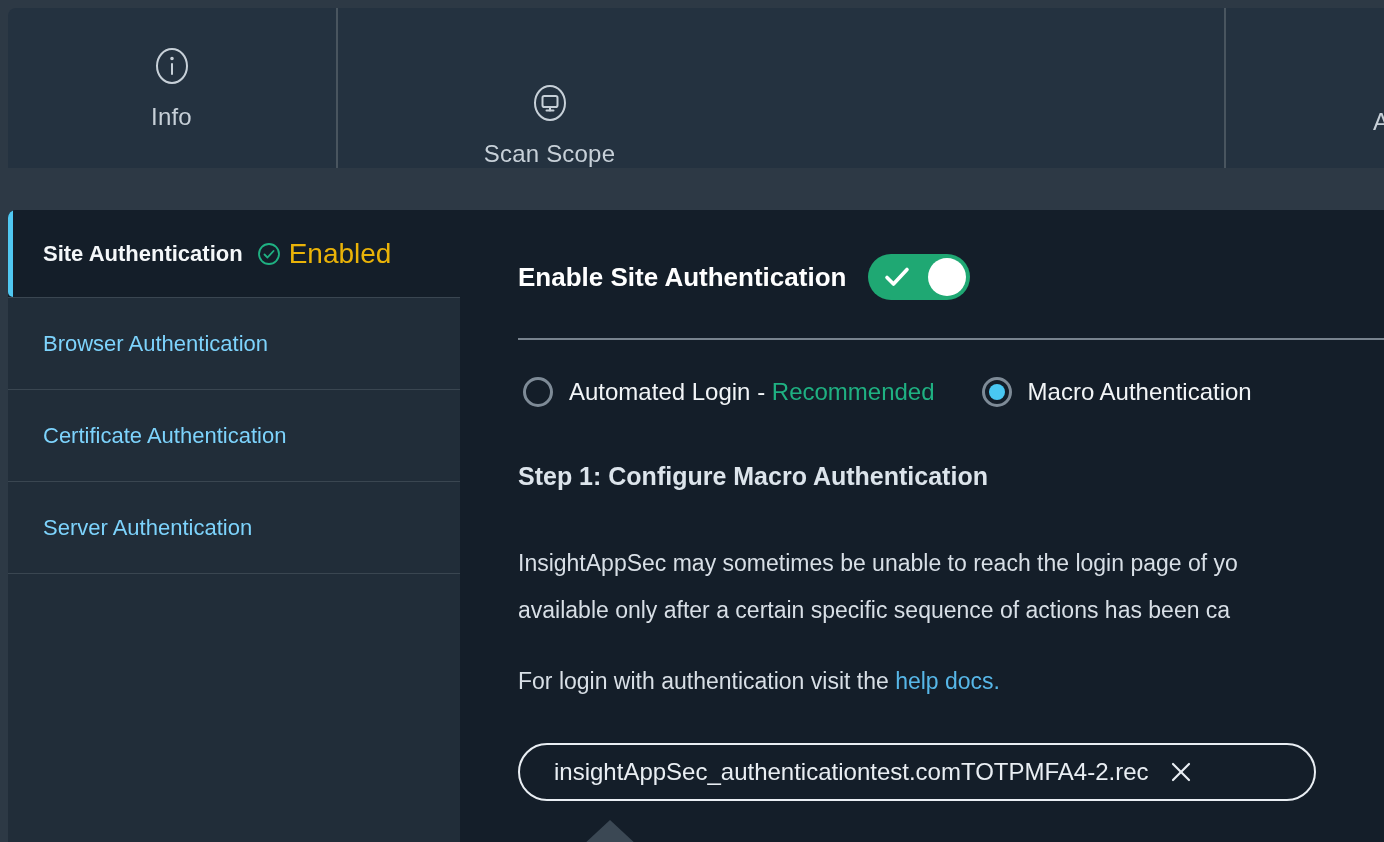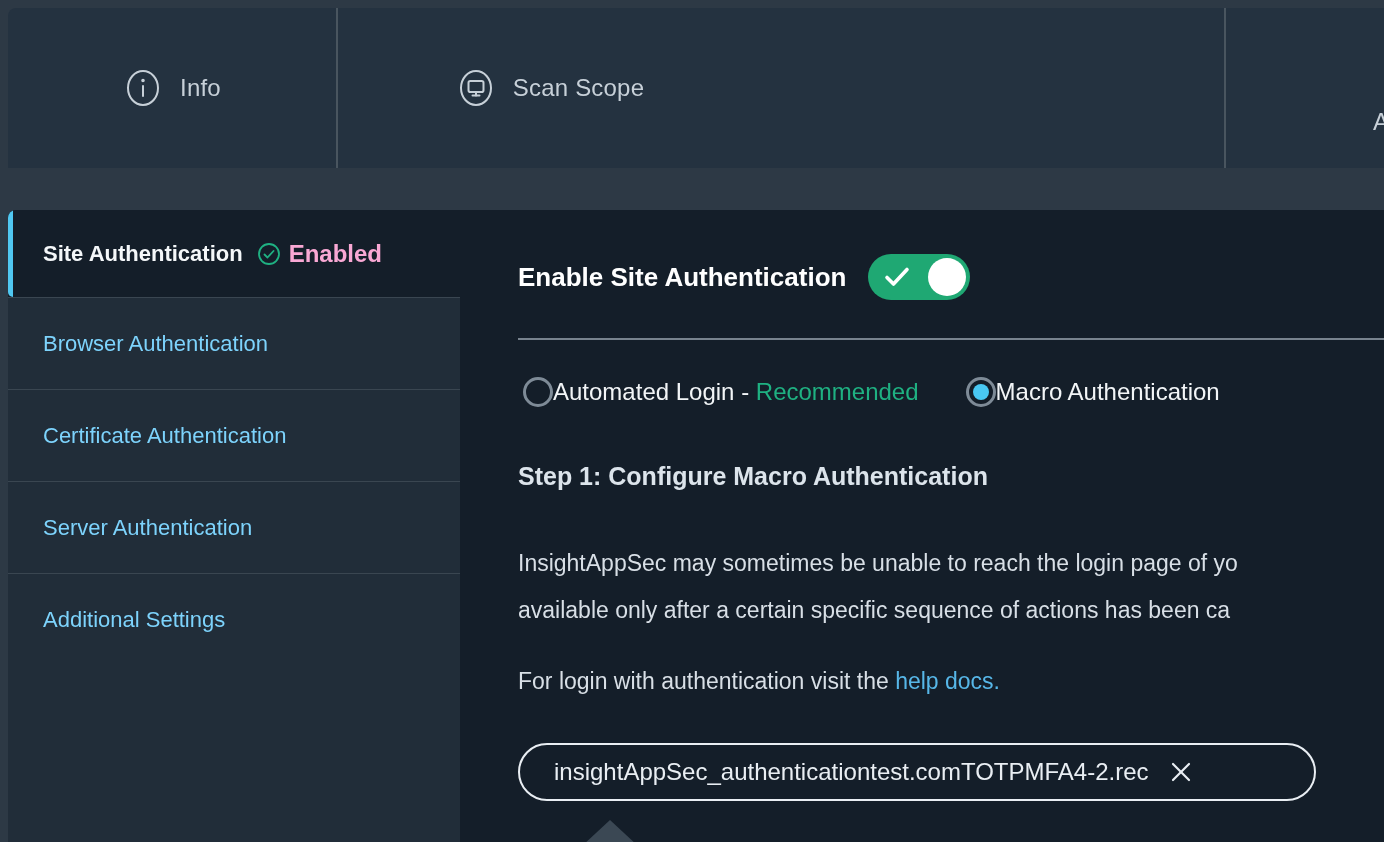--- a/index.html
+++ b/index.html
@@ -2,26 +2,26 @@
 <html><head>
 <meta charset="utf-8">
 <style>
   * { margin:0; padding:0; box-sizing:border-box; }
   html,body { width:1384px; height:842px; background:#2d3945; font-family:"Liberation Sans", sans-serif; }
   .stage { position:relative; width:1384px; height:842px; overflow:hidden; background:#2d3945; }
 
   
   .tabbar { position:absolute; left:8px; top:8px; right:0; height:160px;
             background:#243240; border-top-left-radius:8px; overflow:hidden; }
-  .tab { position:absolute; top:0; bottom:0; display:flex; flex-direction:row;
+  .tab { position:absolute; top:0; bottom:0; display:flex; flex-direction:column;
          align-items:center; justify-content:center; gap:16px; cursor:pointer; }
   .tab .tab-label { font-size:24px; color:#c7d0d8; letter-spacing:.2px; }
   .tab .tab-icon  { height:42px; display:flex; align-items:flex-end; }
   .tab.t-info  { left:0;     width:327px; }
-  .tab.t-scan  { left:328px; width:425px; border-left:2px solid #49555f; }
+  .tab.t-scan  { left:328px; width:425px; border-left:2px solid #49555f;justify-content:flex-end; }
   .tab.t-auth  { left:754px; width:461px; border-left:2px solid #49555f; background:#19242f; }
   .tab.t-next  { left:1216px; width:168px; border-left:2px solid #49555f; }
   .tab.t-auth::before { content:""; position:absolute; left:0; top:0; right:0; height:6px; background:#50c8f2; }
   .tab.t-auth .tab-label { color:#eef2f5; font-weight:bold; }
   .tab.t-next .tab-label { position:absolute; left:147px; top:100px; }
   svg.icon-stroke { stroke:#c7d0d8; fill:none; stroke-width:2; stroke-linecap:round; stroke-linejoin:round; }
   .tab.t-auth svg.icon-stroke { stroke:#eef2f5; stroke-width:2.4; }
 
   
   .card { position:absolute; left:8px; top:210px; right:0; bottom:0;
@@ -30,37 +30,37 @@
   
   .sidebar { position:absolute; left:0; top:0; bottom:0; width:452px; background:#212d39; }
   .side-item { position:relative; height:92px; display:flex; align-items:center;
                padding-left:35px; font-size:22px; color:#7dd3fc; cursor:pointer;
                border-bottom:1px solid #3a4651; }
   .side-item:nth-child(1) { height:88px; }
   .side-item:nth-child(5) { border-bottom:none; }
   .side-item.active { background:#141e29; color:#f4f7f9; font-weight:bold; gap:10px; }
   .side-item.active::before { content:""; position:absolute; left:0; top:0; bottom:0; width:5px;
                background:#50c8f2; border-radius:7px 0 0 7px; }
-  .side-status { display:flex; align-items:center; gap:8px; color:#f9a8d4; font-weight:bold; font-size:24px; margin-left:4px; }
+  .side-status { display:flex; align-items:center; gap:8px; color:#eab308; font-weight:normal; font-size:28px; margin-left:4px; }
 
   
   .enable-row { position:absolute; left:510px; top:44px; height:46px; display:flex; align-items:center; gap:22px; }
   .enable-label { font-size:26px; font-weight:bold; color:#ffffff; }
   .toggle { position:relative; width:102px; height:46px; background:#1fa873; border-radius:23px; cursor:pointer; }
   .toggle .knob { position:absolute; right:4px; top:4px; width:38px; height:38px; background:#ffffff; border-radius:50%; }
   .toggle svg { position:absolute; left:16px; top:12px; }
 
   .hr1 { position:absolute; left:510px; right:0; top:128px; height:2px; background:#78838e; }
 
   .radio-row { position:absolute; left:510px; top:158px; height:48px; display:flex; align-items:center; }
   .radio { width:30px; height:30px; border:3px solid #7e8b97; border-radius:50%; flex:0 0 auto;
            display:flex; align-items:center; justify-content:center; cursor:pointer; margin-left:5px; }
   .radio .dot { width:16px; height:16px; border-radius:50%; background:#49c8f3; display:none; }
   .radio.selected .dot { display:block; }
-  .radio-label { font-size:24px; color:#f2f5f7; white-space:pre; }
+  .radio-label { font-size:24px; color:#f2f5f7; margin-left:16px; white-space:pre; }
   .radio-label .rec { color:#1fb182; }
   .radio-group2 { margin-left:42px; display:flex; align-items:center;text-align:center; }
 
   .step-heading { position:absolute; left:510px; top:252px; font-size:25px; font-weight:bold; color:#dce4eb; white-space:nowrap; }
 
   .para { position:absolute; left:510px; top:330px; font-size:23px; line-height:47px; color:#d8dfe6; white-space:nowrap; }
 
   .help { position:absolute; left:510px; top:458px; font-size:23px; color:#d8dfe6; white-space:nowrap; }
   .help a { color:#57b7e8; text-decoration:none; cursor:pointer; }
 
@@ -127,23 +127,20 @@
       </div>
       <div class="side-item">
         <span>Browser Authentication</span>
       </div>
       <div class="side-item">
         <span>Certificate Authentication</span>
       </div>
       <div class="side-item">
         <span>Server Authentication</span>
       </div>
-      <div class="side-item">
-        <span>Additional Settings</span>
-      </div>
     </div>
 
     <div class="enable-row">
       <span class="enable-label">Enable Site Authentication</span>
       <div class="toggle">
         <svg width="26" height="22" viewBox="0 0 26 22" fill="none" stroke="#ffffff" stroke-width="3.6" stroke-linecap="round" stroke-linejoin="round">
           <path d="M3 11.5 l6.5 6.5 L23 3.5"></path>
         </svg>
         <span class="knob"></span>
       </div>

